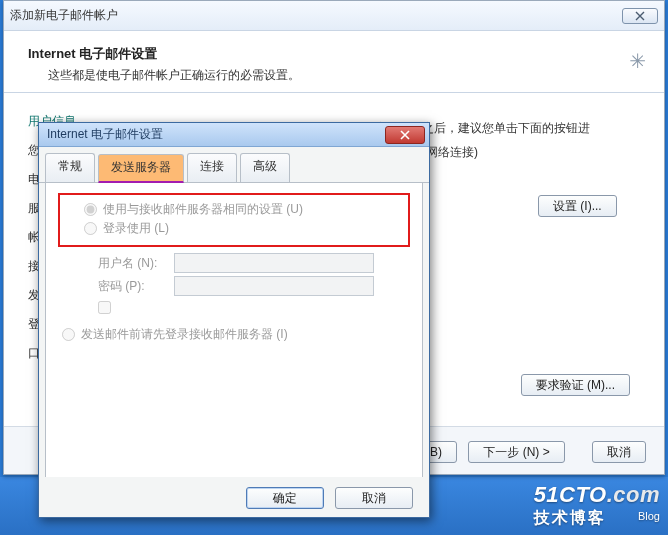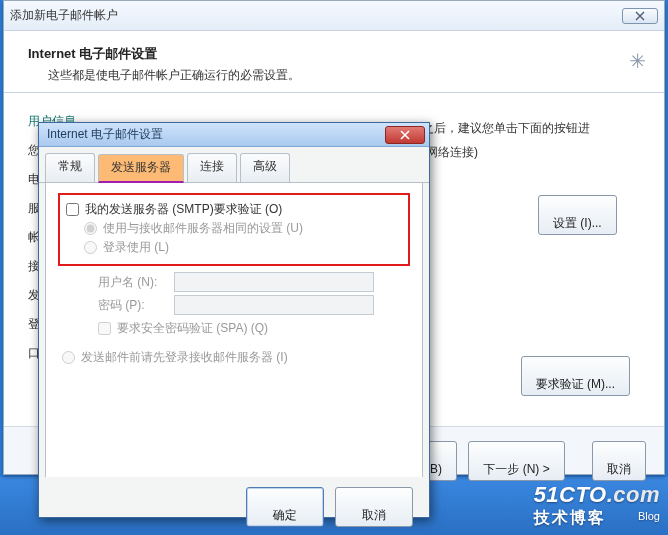--- a/index.html
+++ b/index.html
@@ -52,21 +52,21 @@
   }
   .outer-body { padding: 20px 24px 0 24px; position: relative; }
   .section-h { font-weight: normal; color:#0f766e; }
   .user-info-block .row { margin-top: 12px; color:#333; }
   .right-col {
     position:absolute; left: 370px; right: 16px; top:20px;
   }
   .right-col .txt { color:#333; line-height: 1.5; margin-top:6px;}
   .btn {
     display:inline-block;
-    padding: 19px 14px;
+    padding: 2px 14px;
     border: 1px solid #8a98aa;
     border-radius: 3px;
     background: linear-gradient(#fdfefe,#e7edf4);
     color:#222;
     margin: 2px 4px;
     font-size:12px;
     height: 22px; line-height: 16px;
   }
   .footer-bar {
     position:absolute; left:0; right:0; bottom:0; height:48px;
@@ -242,24 +242,20 @@
   <div class="tabstrip">
     <div class="tab">常规</div>
     <div class="tab active">发送服务器</div>
     <div class="tab">连接</div>
     <div class="tab">高级</div>
   </div>
 
   <div class="inner-body">
 
     <div class="highlight-box">
-      <label class="chk-row">
-        <input type="checkbox" style="">
-        <span>我的发送服务器 (SMTP)要求验证 (O)</span>
-      </label>
       <label class="rad-row disabled">
         <input type="radio" name="auth" checked="" disabled="" style="">
         <span>使用与接收邮件服务器相同的设置 (U)</span>
       </label>
       <label class="rad-row disabled">
         <input type="radio" name="auth" disabled="" style="">
         <span>登录使用 (L)</span>
       </label>
     </div>
 
@@ -267,21 +263,20 @@
       <span class="lbl disabled">用户名 (N):</span>
       <input class="tinput" disabled="" style="">
     </div>
     <div class="form-row">
       <span class="lbl disabled">密码 (P):</span>
       <input class="tinput" type="password" disabled="" style="">
     </div>
     <div class="form-row" style="margin-left:40px">
       <label class="chk-row disabled">
         <input type="checkbox" disabled="" style="">
-        <span>要求安全密码验证 (SPA) (Q)</span>
       </label>
     </div>
 
     <label class="rad-row disabled" style="margin-left:4px; margin-top:10px">
       <input type="radio" name="auth" disabled="" style="">
       <span>发送邮件前请先登录接收邮件服务器 (I)</span>
     </label>
   </div>
 
   <div class="inner-footer">

